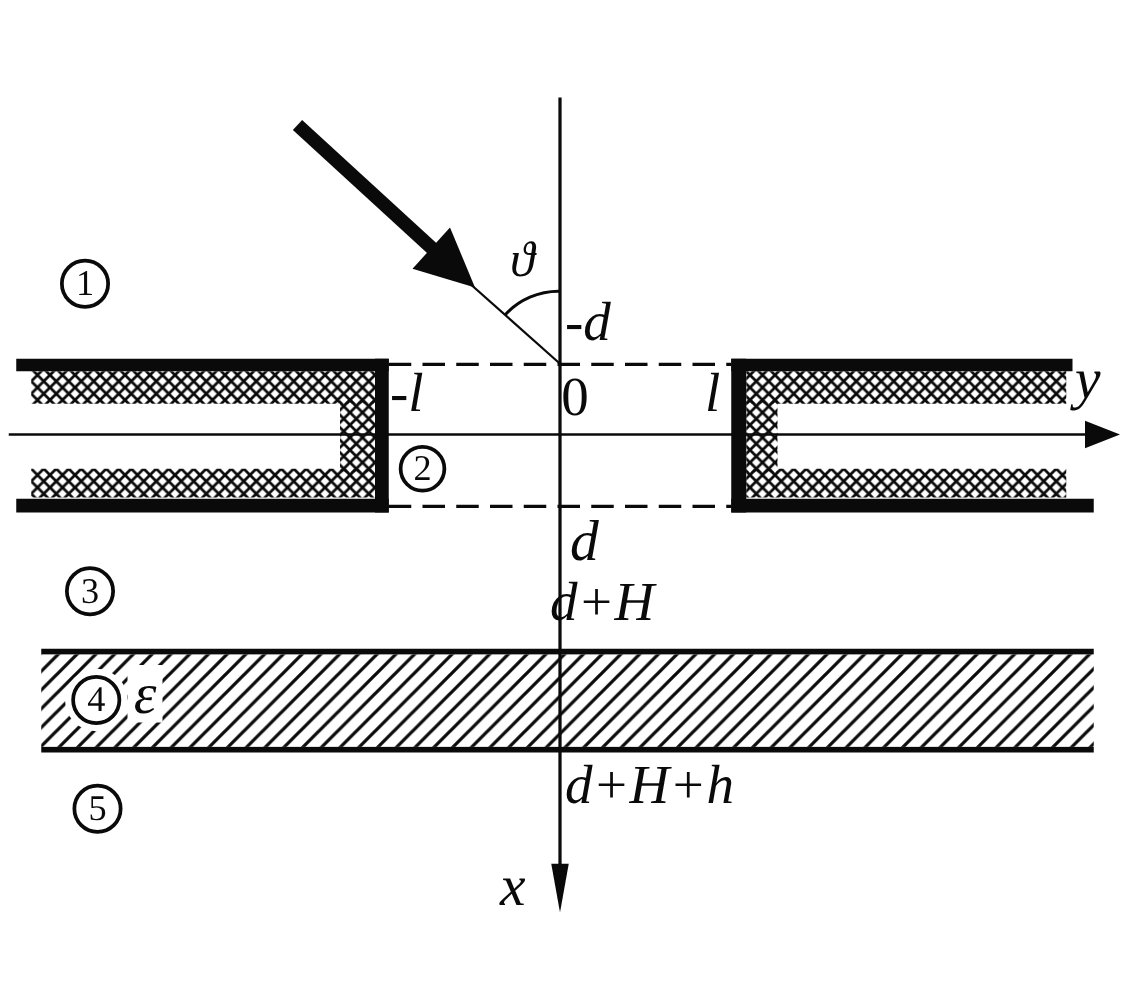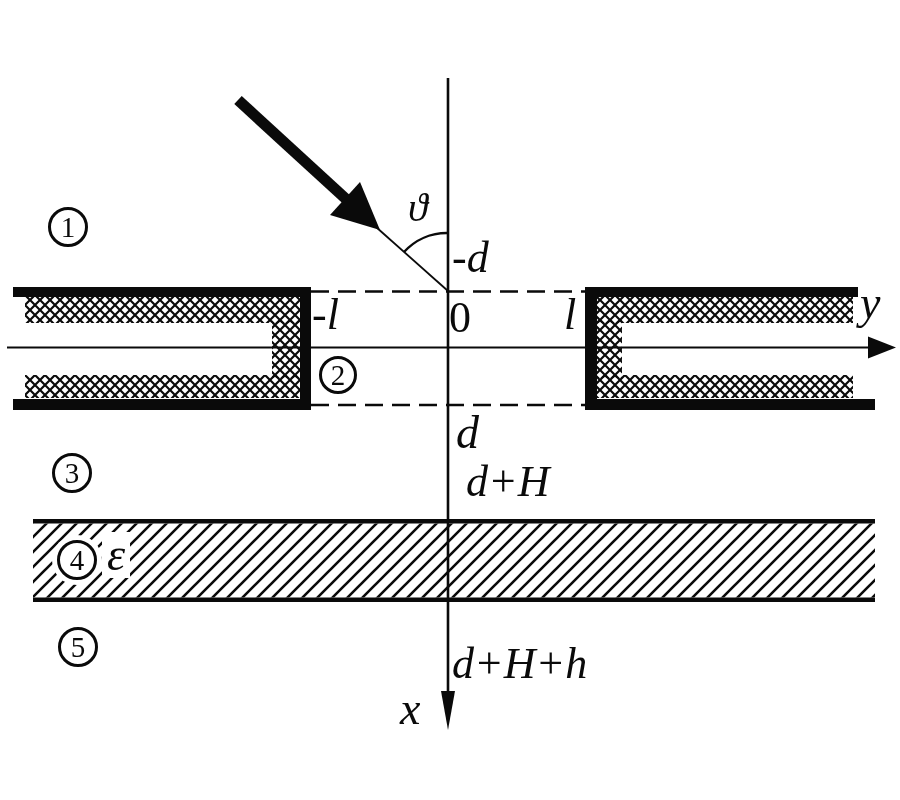--- a/index.html
+++ b/index.html
@@ -76,22 +76,22 @@
   </svg>
 
   <div class="lbl small" style="left:408px;top:188px;">ϑ</div>
   <div class="lbl" style="left:452px;top:236px;">-d</div>
   <div class="lbl upright" style="left:449px;top:296px;">0</div>
   <div class="lbl" style="left:312px;top:293px;">-l</div>
   <div class="lbl" style="left:564px;top:293px;">l</div>
   <div class="lbl big" style="left:860px;top:280px;">y</div>
   <div class="lbl big" style="left:400px;top:686px;">x</div>
   <div class="lbl big" style="left:456px;top:410px;">d</div>
-  <div class="lbl" style="left:466px;top:460px;text-align:center;">d+H</div>
-  <div class="lbl" style="left:452px;top:642px;">d+H+h</div>
+  <div class="lbl" style="left:440px;top:460px;text-align:center;">d+H</div>
+  <div class="lbl" style="left:452px;top:606px;">d+H+h</div>
   <div class="lbl big haloed" style="left:102px;top:532px;">ε</div>
 
   <div class="circle" style="left:48px;top:207px;">1</div>
   <div class="circle" style="left:319px;top:356px;width:38px;height:38px;">2</div>
   <div class="circle" style="left:52px;top:453px;">3</div>
   <div class="circle halo" style="left:57px;top:540px;">4</div>
   <div class="circle" style="left:58px;top:627px;">5</div>
 
 </div>
 

